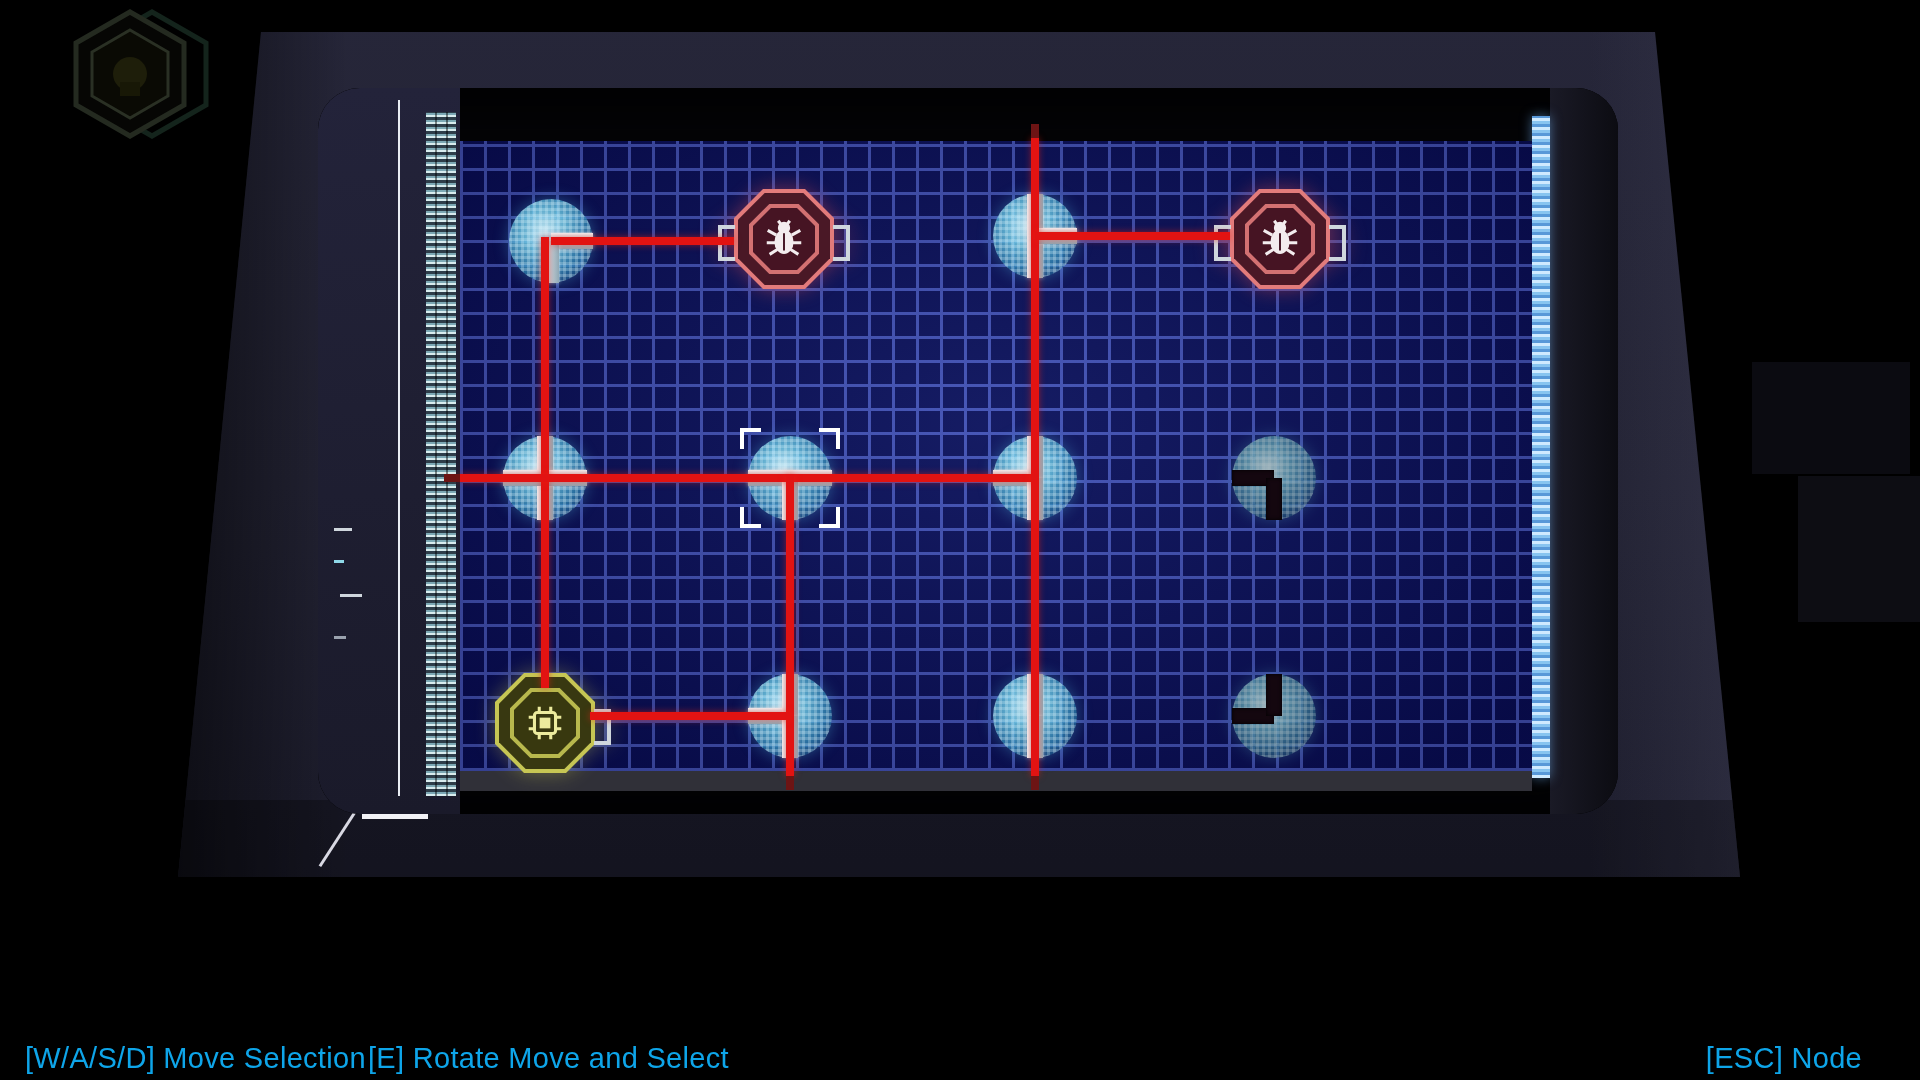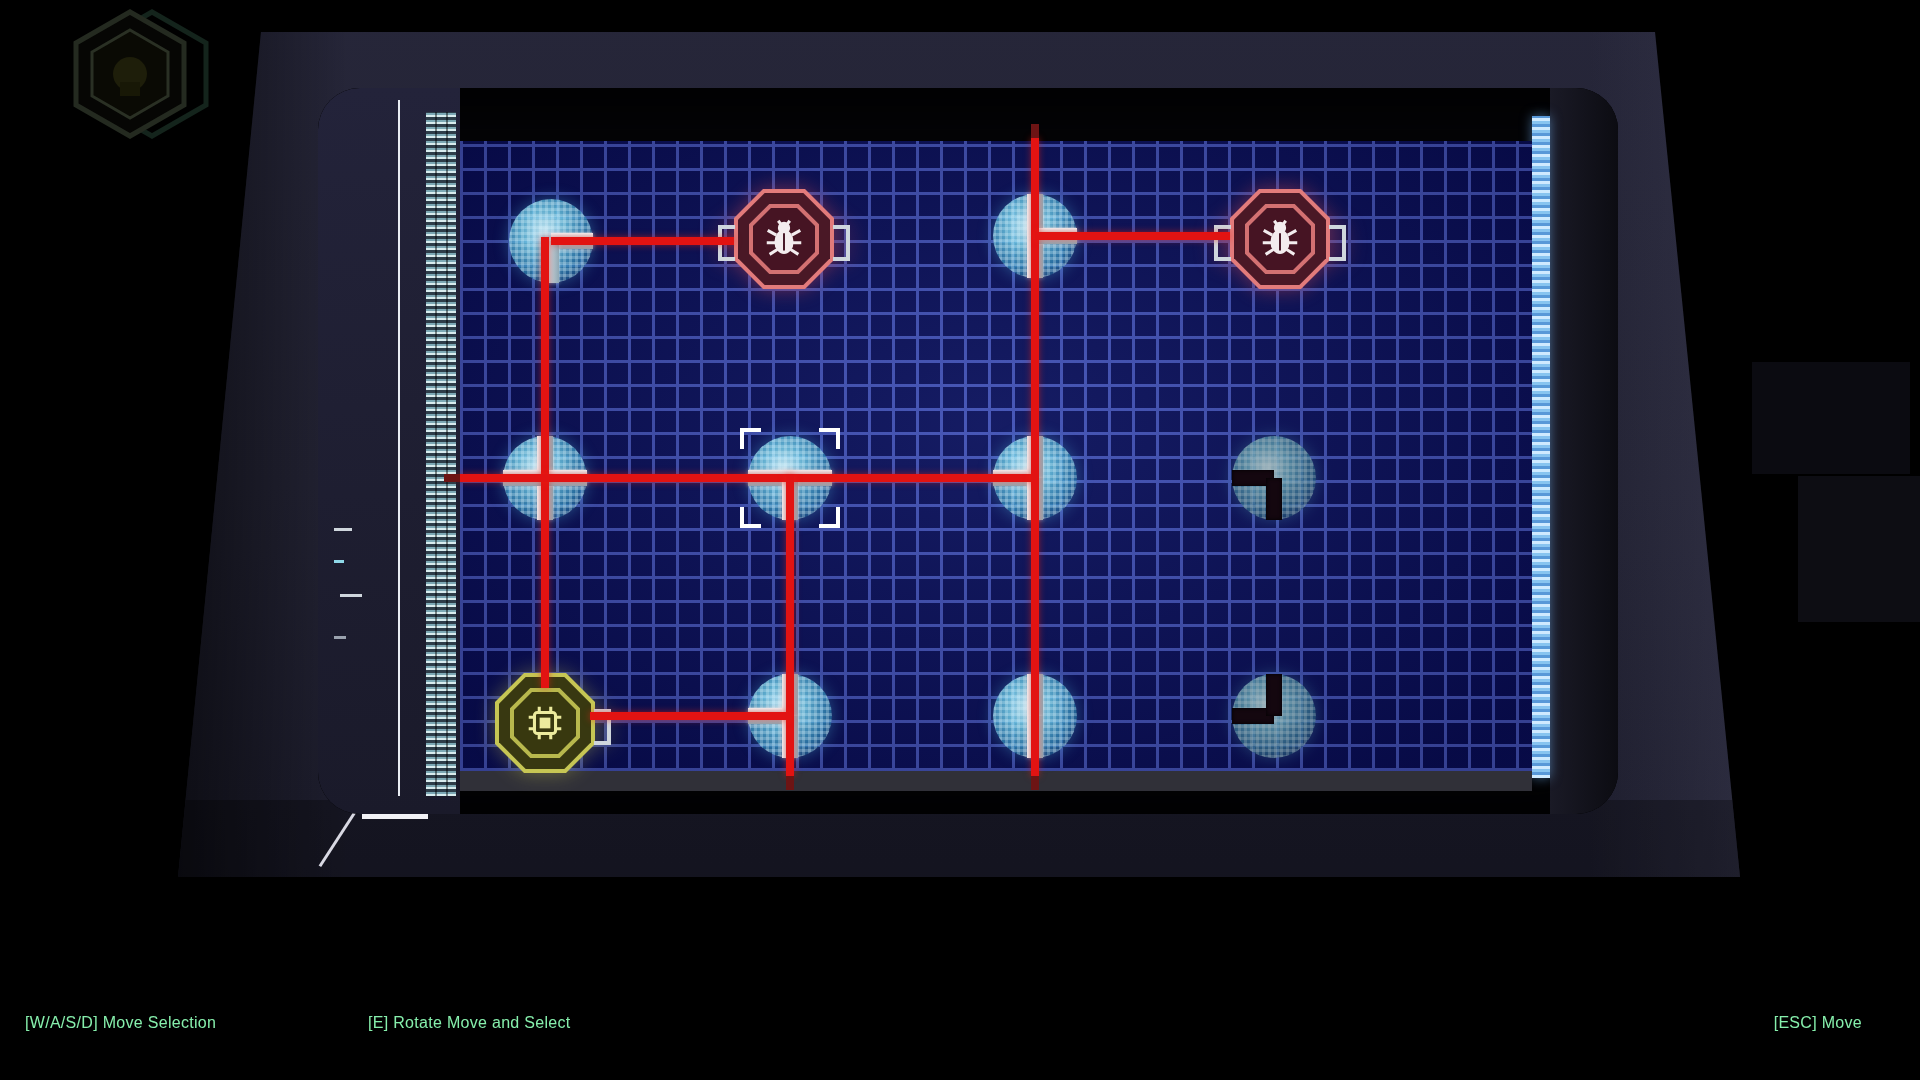--- a/index.html
+++ b/index.html
@@ -84,21 +84,21 @@
   .dt .o1{inset:0;background:#c6c654;} .dt .o2{inset:4px;background:rgba(40,40,10,.9);}
   .dt .o3{inset:15px;background:rgba(198,198,84,.9);} .dt .o4{inset:19px;background:rgba(48,48,12,.94);}
   .fw{filter:drop-shadow(0 0 10px rgba(230,80,80,.45));}
   .dt{filter:drop-shadow(0 0 10px rgba(200,200,80,.4));}
   .octicon{position:absolute;left:27px;top:27px;width:46px;height:46px;z-index:2;}
   .brk{position:absolute;top:36px;width:13px;height:28px;z-index:3;}
   .brk.l{left:-16px;border:4px solid #cfd6dd;border-right:none;}
   .brk.r{right:-16px;border:4px solid #cfd6dd;border-left:none;}
 
   
-  .hint{position:absolute;top:1014px;color:#86efac;font-size:16px;letter-spacing:.3px;}
+  .hint{position:absolute;top:1042px;color:#0ea5e9;font-size:29px;letter-spacing:.3px;}
 
   
   #logo{left:48px;top:4px;}
 </style>
 </head>
 <body>
 
 <div class="abs wall1"></div>
 <div class="abs wall2"></div>
 
@@ -231,13 +231,13 @@
       <div class="cnode dim" style="left: 914px; top: 586px;">
         <div class="arm h left off"></div>
         <div class="arm v up off"></div>
       </div>
     </div>
   <div id="vig" class="abs"></div>
 </div>
 
 <div class="hint" style="left:25px;">[W/A/S/D] Move Selection</div>
 <div class="hint" style="left:368px;">[E] Rotate Move and Select</div>
-<div class="hint" style="right:58px;">[ESC] Move</div>
+<div class="hint" style="right:58px;">[ESC] Node</div>
 
 </body></html>

